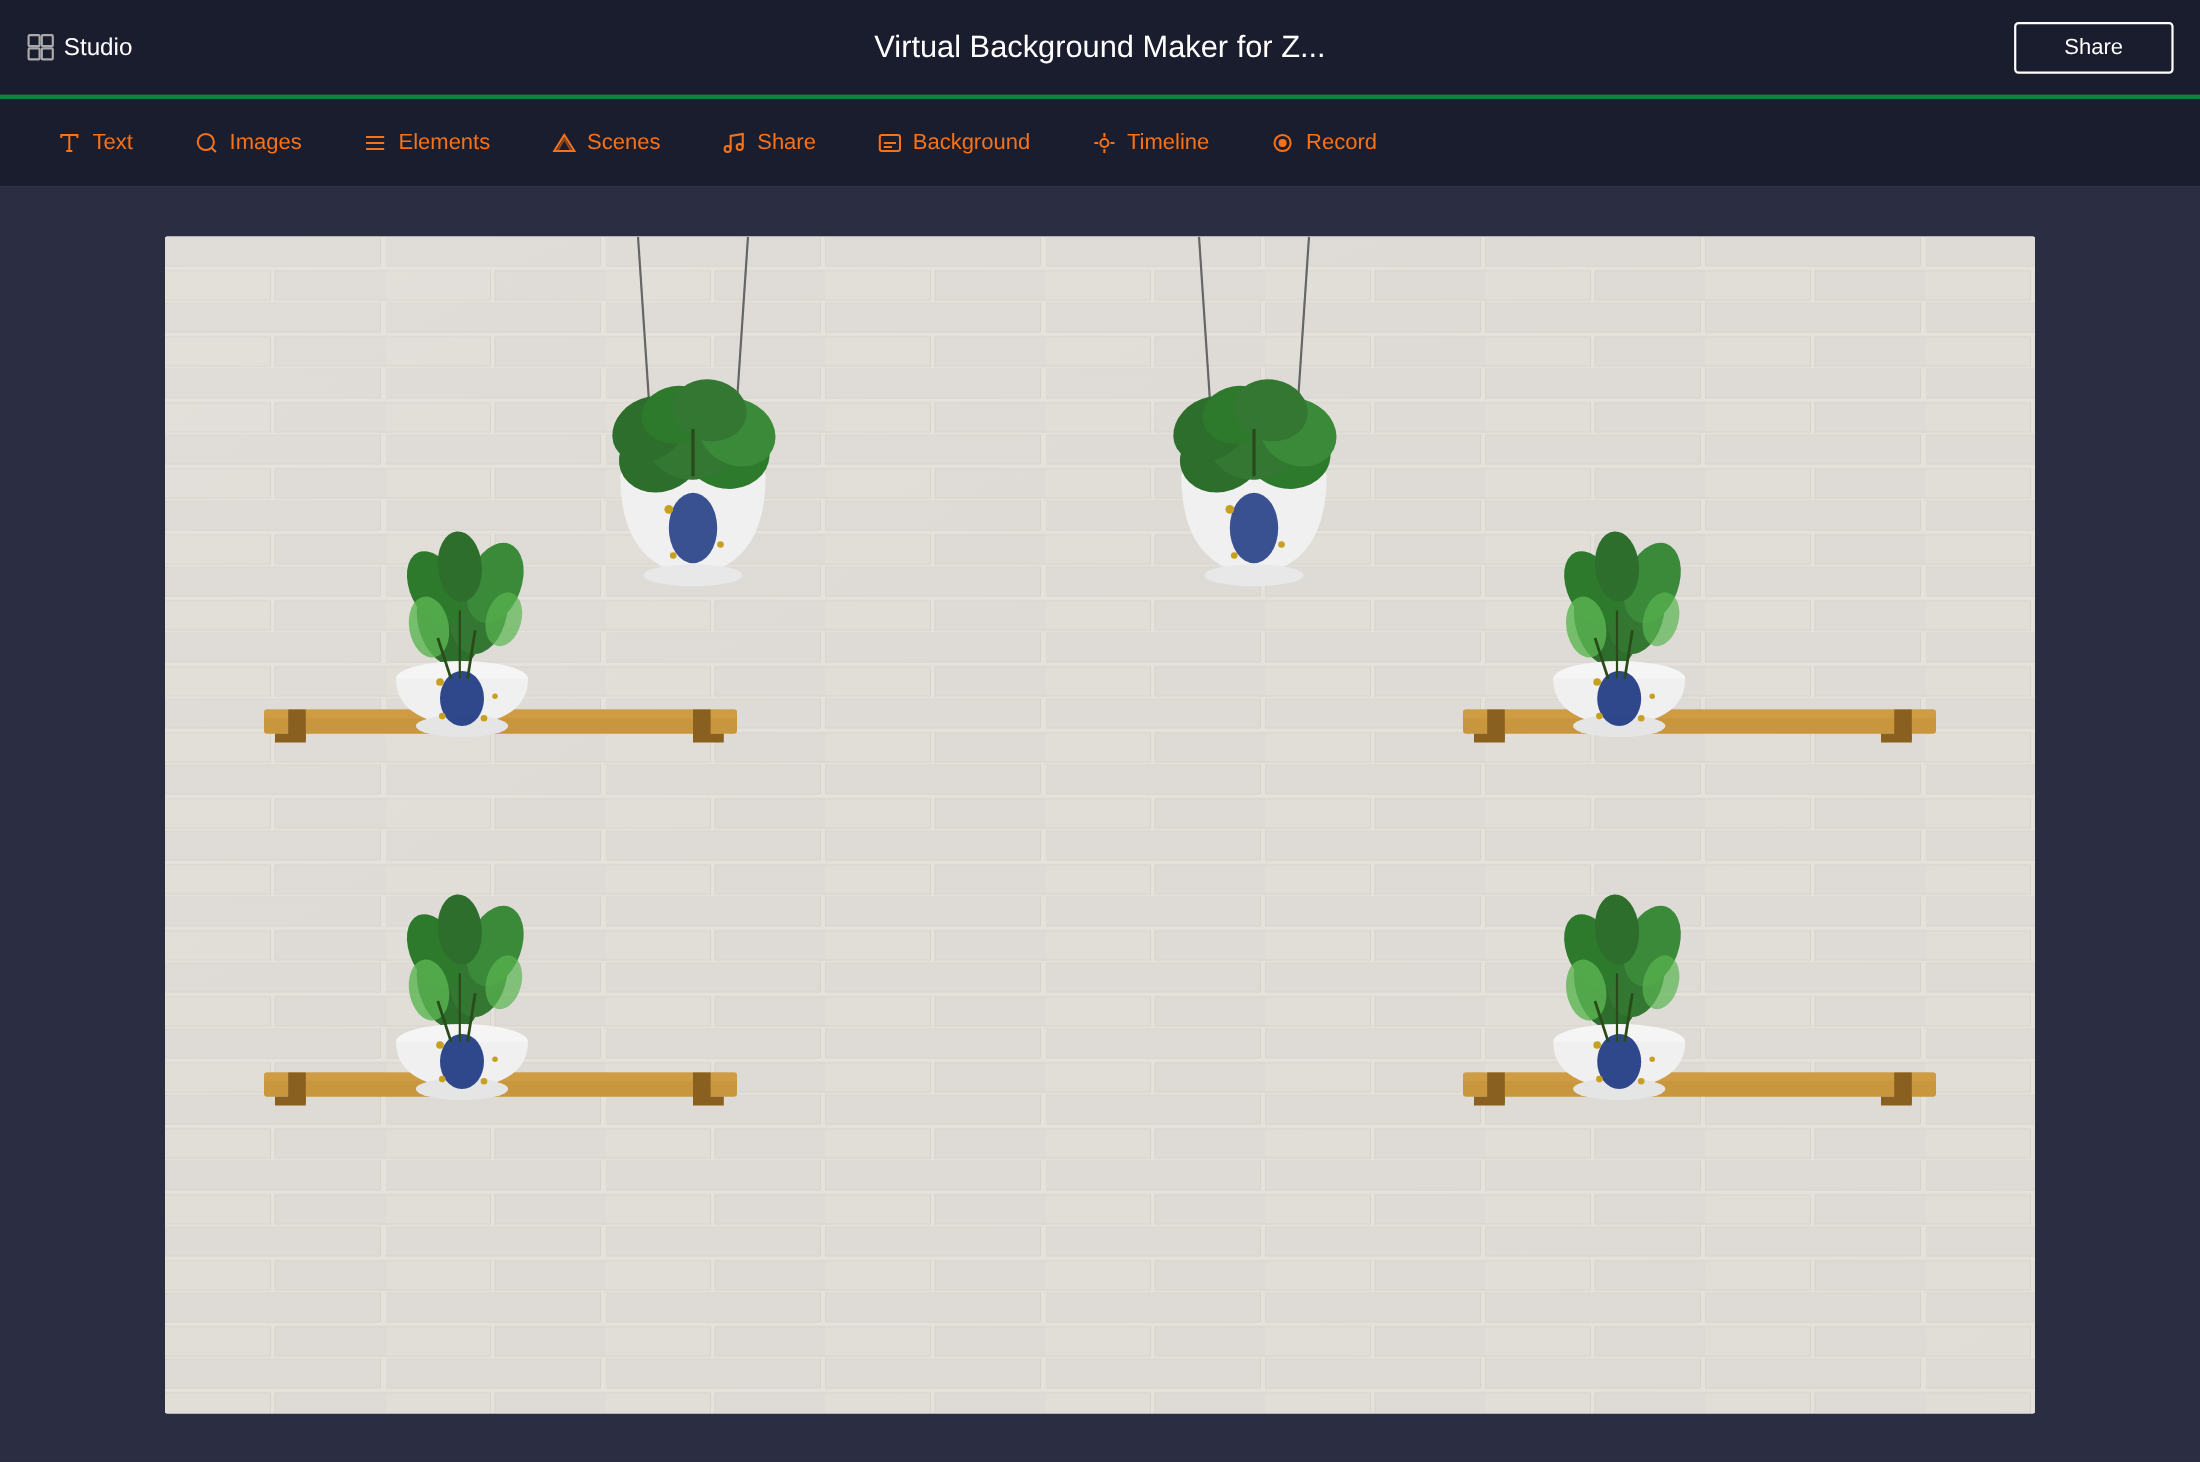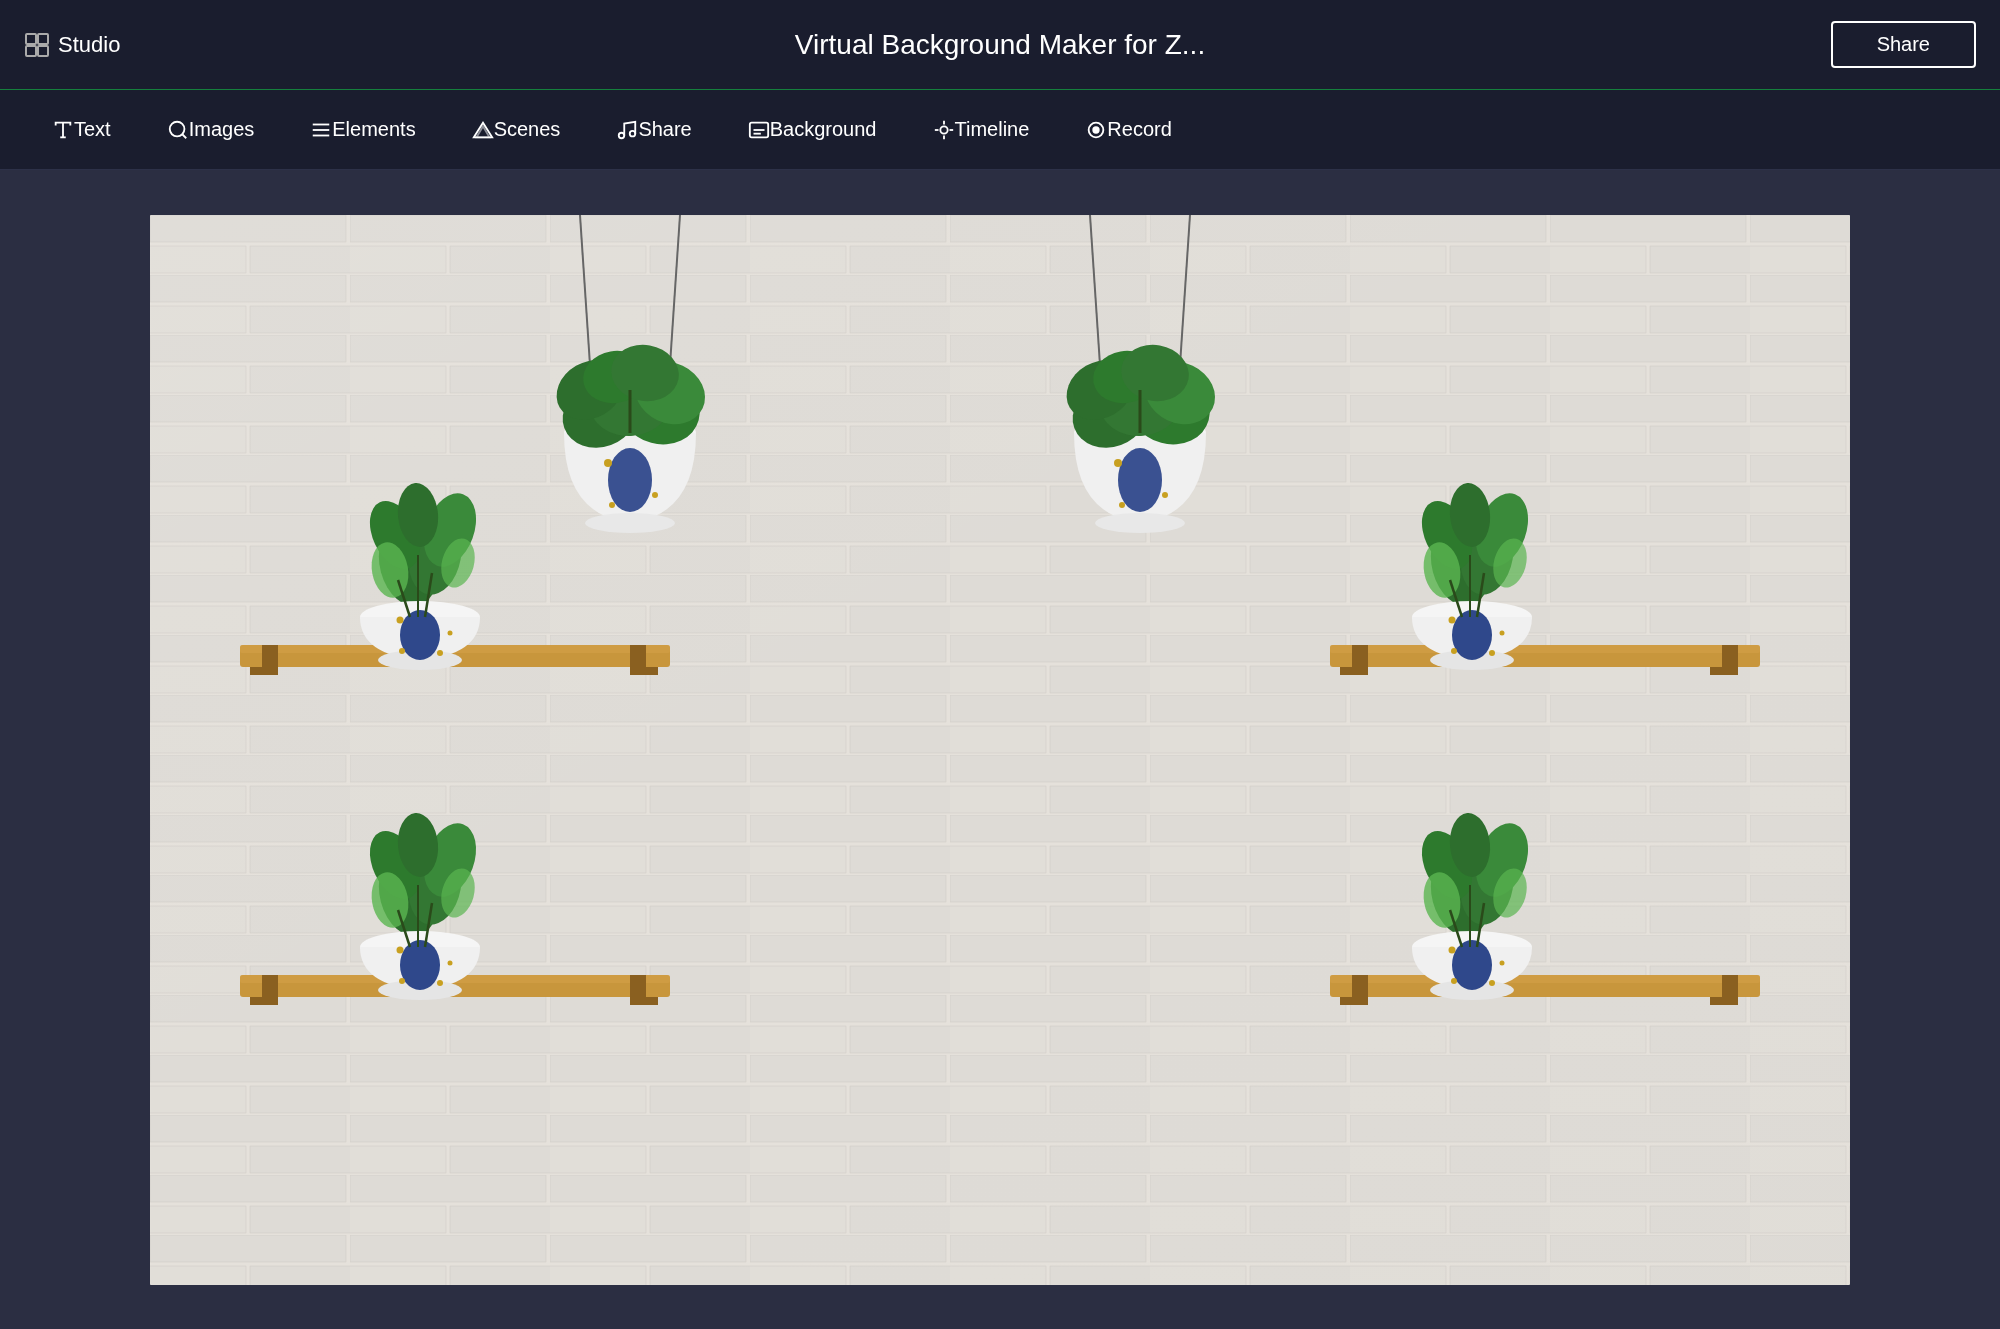--- a/index.html
+++ b/index.html
@@ -11,21 +11,21 @@
       overflow: hidden;
     }
 
     
     .header {
       display: flex;
       align-items: center;
       background: #1a1d2e;
       height: 90px;
       padding: 0 24px;
-      border-bottom: 1px solid #15803d;
+      border-bottom: 4px solid #15803d;
       position: relative;
     }
 
     .studio-logo {
       display: flex;
       align-items: center;
       gap: 8px;
       color: #ffffff;
       font-size: 22px;
       font-weight: 500;
@@ -61,21 +61,22 @@
       background: #1a1d2e;
       height: 80px;
       padding: 0 24px;
       gap: 0;
       border-bottom: 1px solid #2d3148;
     }
 
     .toolbar-item {
       display: flex;
       align-items: center;
-      color: #ffffff;
+      gap: 10px;
+      color: #f97316;
       font-size: 20px;
       font-weight: 400;
       padding: 10px 28px;
       cursor: pointer;
       border-radius: 6px;
       white-space: nowrap;
       transition: background 0.15s;
       text-align: center;
     }
 

